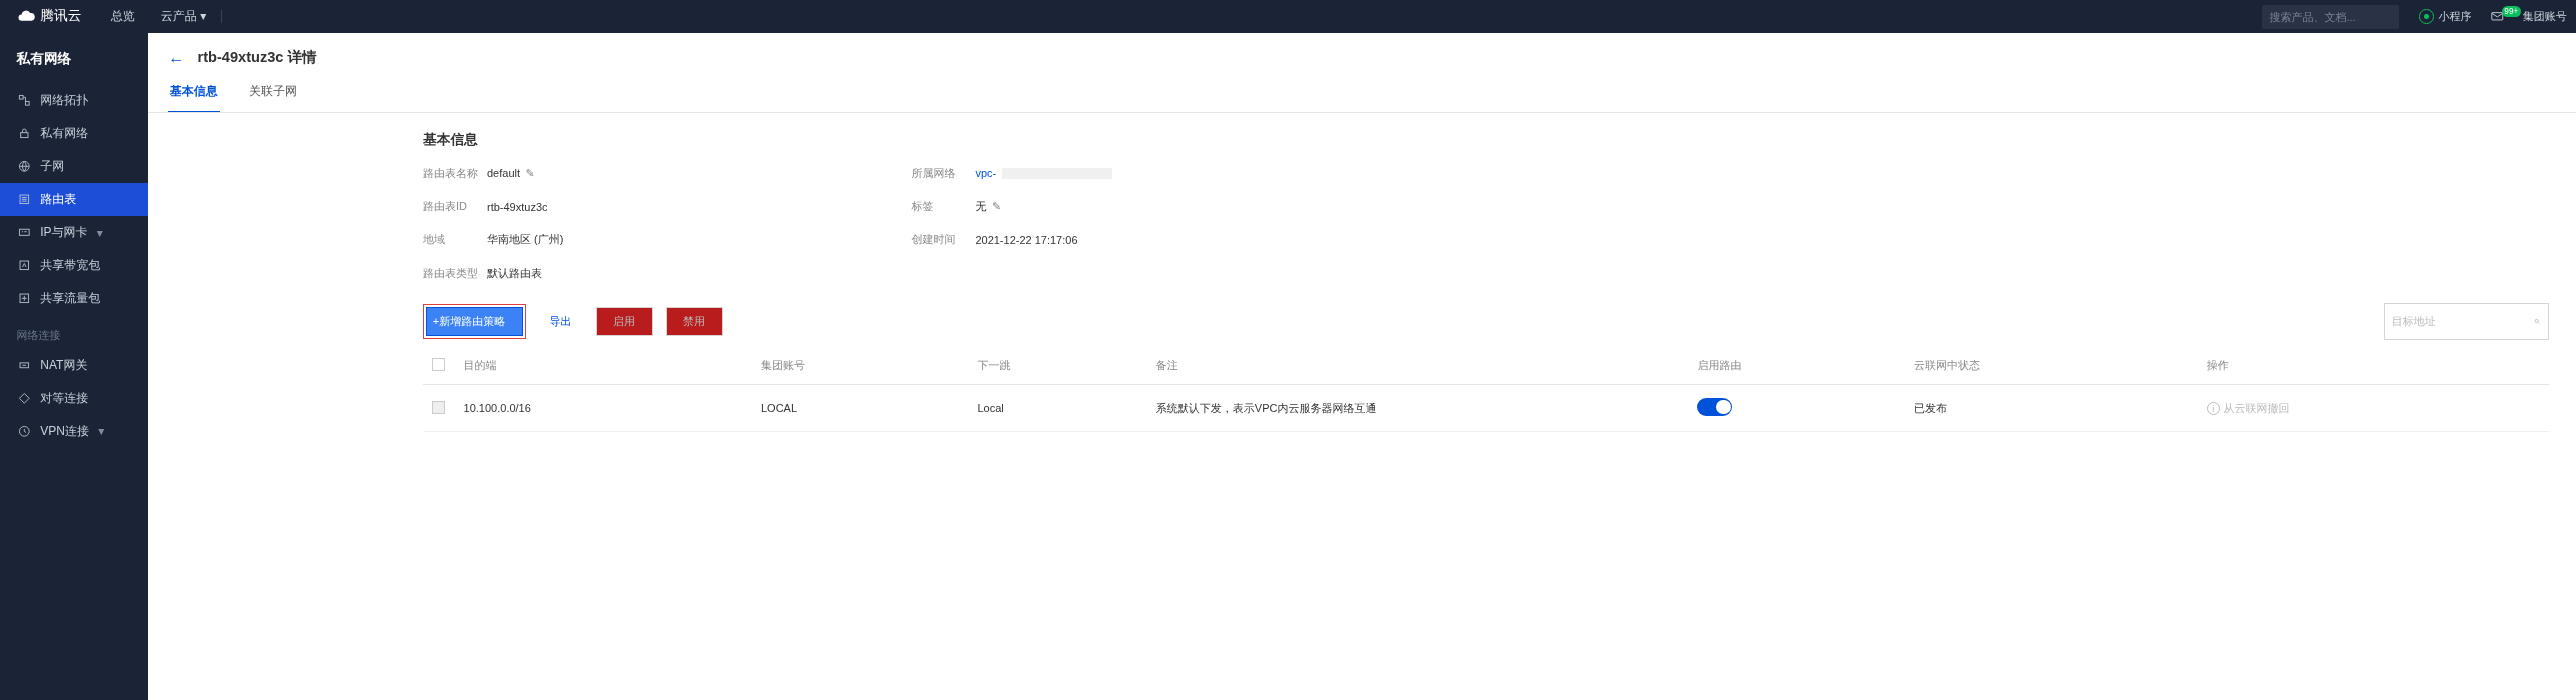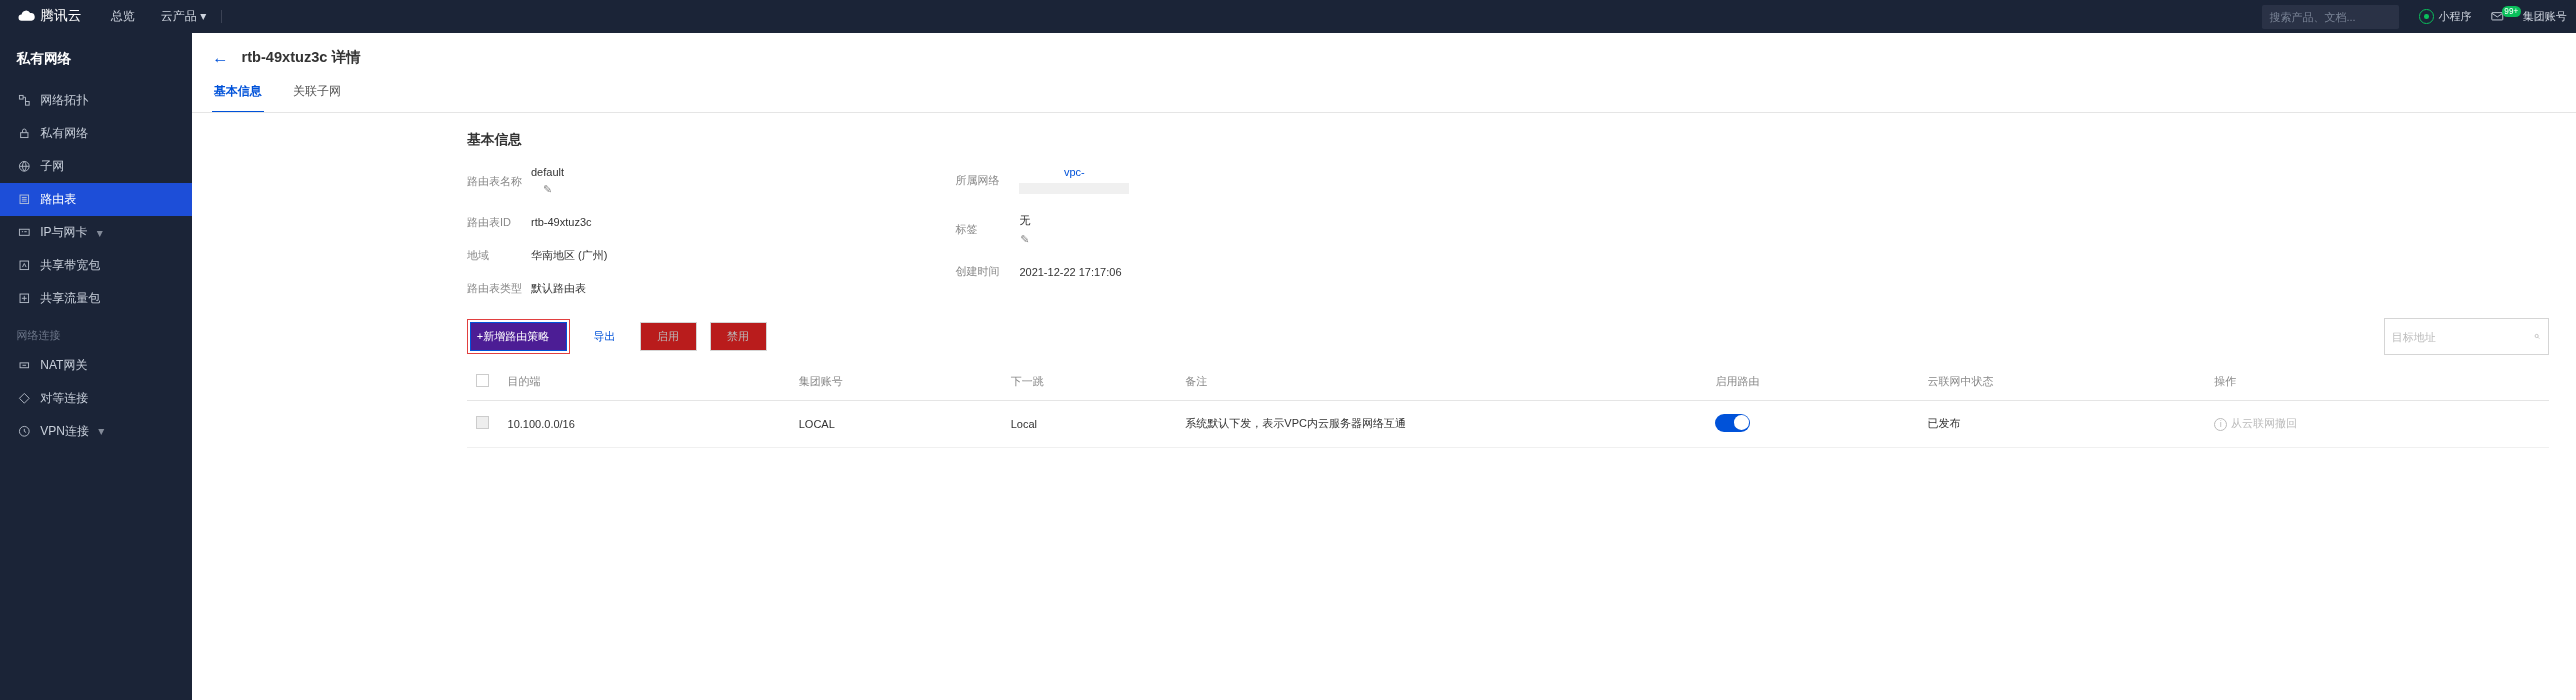--- a/index.html
+++ b/index.html
@@ -18,50 +18,50 @@
   .topbar .right-item { padding:0 9.2px; display:flex; align-items:center; gap:4.6px; font-size:11px; cursor:pointer; color:#cfd5df;}
   .topbar .badge { position:relative; }
   .topbar .badge::after { content:"99+"; position:absolute; top:-3.7px; right:-7.3px; background:#0abf5b; color:#fff; font-size:8.2px; padding:0 2.7px; border-radius:6.4px; line-height:11px;}
   .green-circle { width:14.6px;height:14.6px;border:1.8px solid #0abf5b;border-radius:50%;display:inline-flex;align-items:center;justify-content:center;}
   .green-circle::before { content:""; width:4.6px;height:4.6px; background:#0abf5b;border-radius:50%;}
   
   
   .main { display:flex; height:calc(100vh - 33px); min-height:366px;}
   
   
-  .sidebar { width:192px; background:#1b2437; color:#c9d0db; flex-shrink:0;}
+  .sidebar { width:148px; background:#1b2437; color:#c9d0db; flex-shrink:0;}
   .sidebar-title { font-size:13.7px; color:#fff; font-weight:bold; padding:16.5px 16.5px; }
   .sidebar-item { display:flex; align-items:center; padding:0 16.5px; height:33px; font-size:12px; cursor:pointer; gap:9.2px; justify-content:flex-start;}
   .sidebar-item .left { display:flex; align-items:center; gap:9.2px;}
   .sidebar-item.active { background:#1d4ed8; color:#fff;}
   .sidebar-group-label { font-size:11px; color:#6c7689; padding:13px 16.5px 5.5px;}
   .side-icon { width:14.6px;height:14.6px; display:inline-flex; align-items:center; justify-content:center; opacity:0.85;}
   
   
   .content { flex:1; background:#fff; overflow:auto;}
   .breadcrumb { display:flex; align-items:center; gap:13px; padding:14.6px 20px 0;}
   .back-arrow { color:#0052d9; font-size:16.5px; cursor:pointer;}
   .crumb-title { font-size:14.6px; font-weight:bold; color:#333;}
   .tabs { display:flex; gap:27.5px; padding:16.5px 20px 0; border-bottom:0.9px solid #e5e5e5;}
   .tab { padding:0 1.8px 11px; font-size:12px; color:#555; cursor:pointer; border-bottom:1.8px solid transparent;}
   .tab.active { color:#0052d9; border-bottom-color:#0052d9; font-weight:600;}
   .panel-title { font-size:13.7px; font-weight:bold; margin-bottom:16.5px; color:#333;}
   .info-grid { display:flex; gap:110px;}
   .info-col { display:flex; flex-direction:column; gap:18.3px;}
   .info-row { display:flex; align-items:center; font-size:11px;}
   .info-label { width:64px; color:#888;}
-  .info-value { color:#333; display:flex; align-items:center; gap:5.5px;flex-direction:column;}
+  .info-value { color:#333; display:flex; align-items:center; gap:5.5px;}
   .edit-icon { color:#888; cursor:pointer; font-size:11px;}
   .link { color:#0052d9; cursor:pointer;}
   .redact { display:inline-block; width:110px; height:11px; background:#f0f0f0; vertical-align:middle;}
   
   
   .action-bar { display:flex; align-items:center; gap:13px; margin-top:22px;}
   .btn { height:29px; padding:0 16.5px; font-size:11px; border:0.9px solid #d5d5d5; background:#b91c1c; cursor:pointer; display:inline-flex; align-items:center; color:#333;}
-  .btn-primary { background:#4c1d95; color:#fff; border-color:#0052d9;padding-left:6px;}
+  .btn-primary { background:#3b82f6; color:#fff; border-color:#0052d9;padding-left:6px;}
   .btn-disabled { color:#bbb; cursor:not-allowed;}
   .btn-link { border:none; background:none; color:#0052d9; padding:0 11px;}
   .highlight-box { border:1.8px solid #e13f3f; padding:1.8px; display:inline-flex;}
   .action-bar .spacer { flex:1;}
   .search-inline { border:0.9px solid #d5d5d5; height:37px; display:flex; align-items:center; padding:0 7.3px; width:165px;}
   .search-inline input { border:none; outline:none; font-size:11px; flex:1;}
   .search-inline input::placeholder { color:#bbb;}
   
   
   .table { width:100%; border-collapse:collapse; margin-top:7.3px; font-size:11px;}

